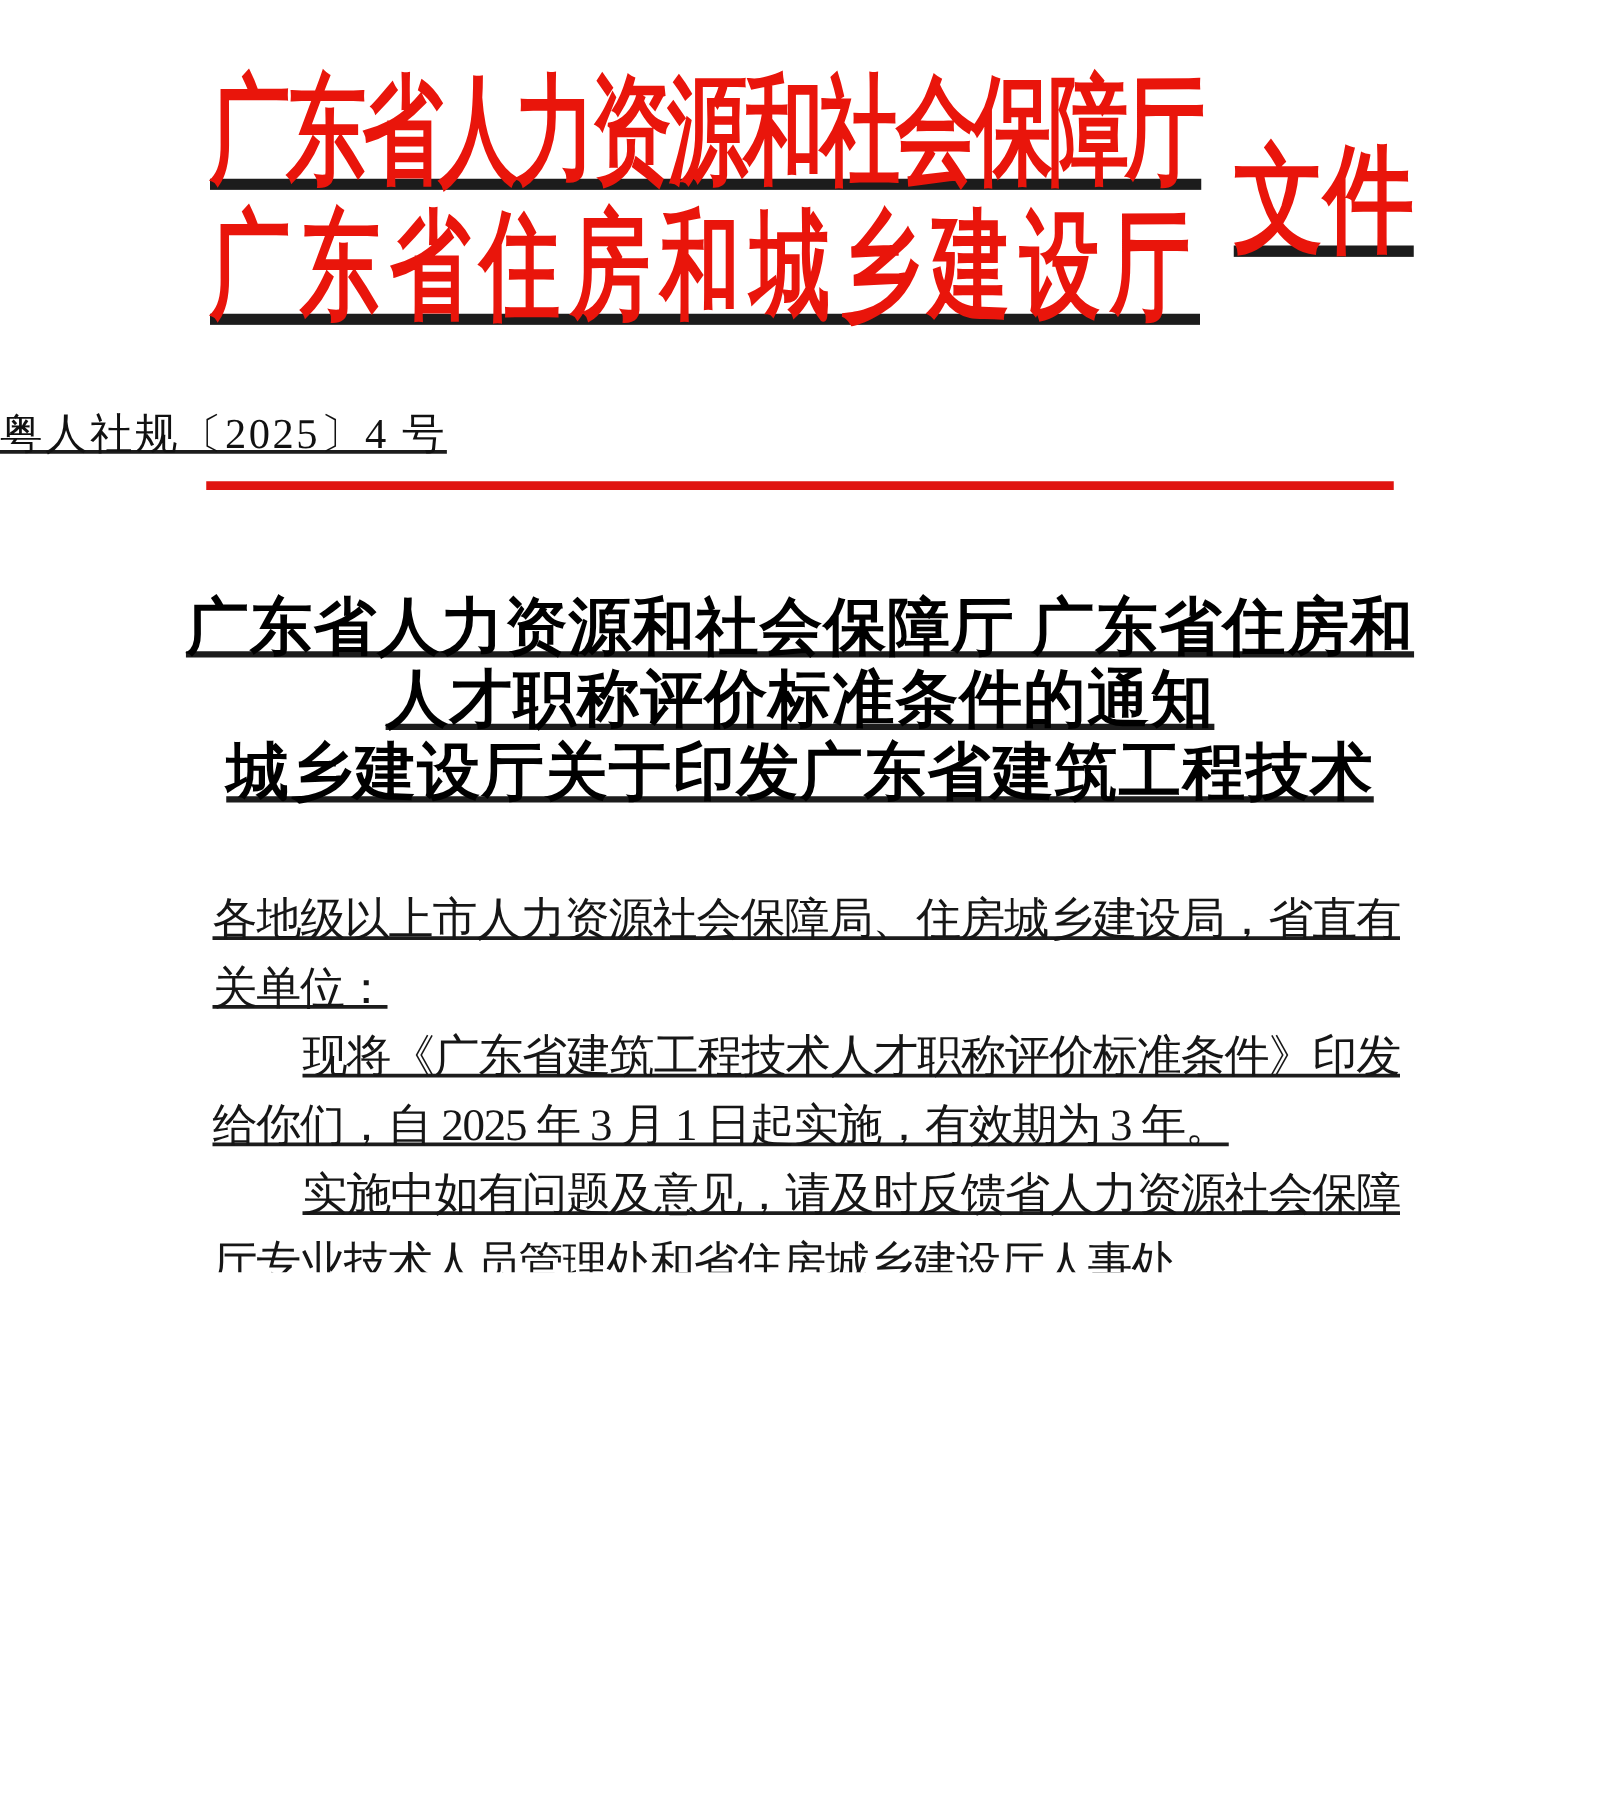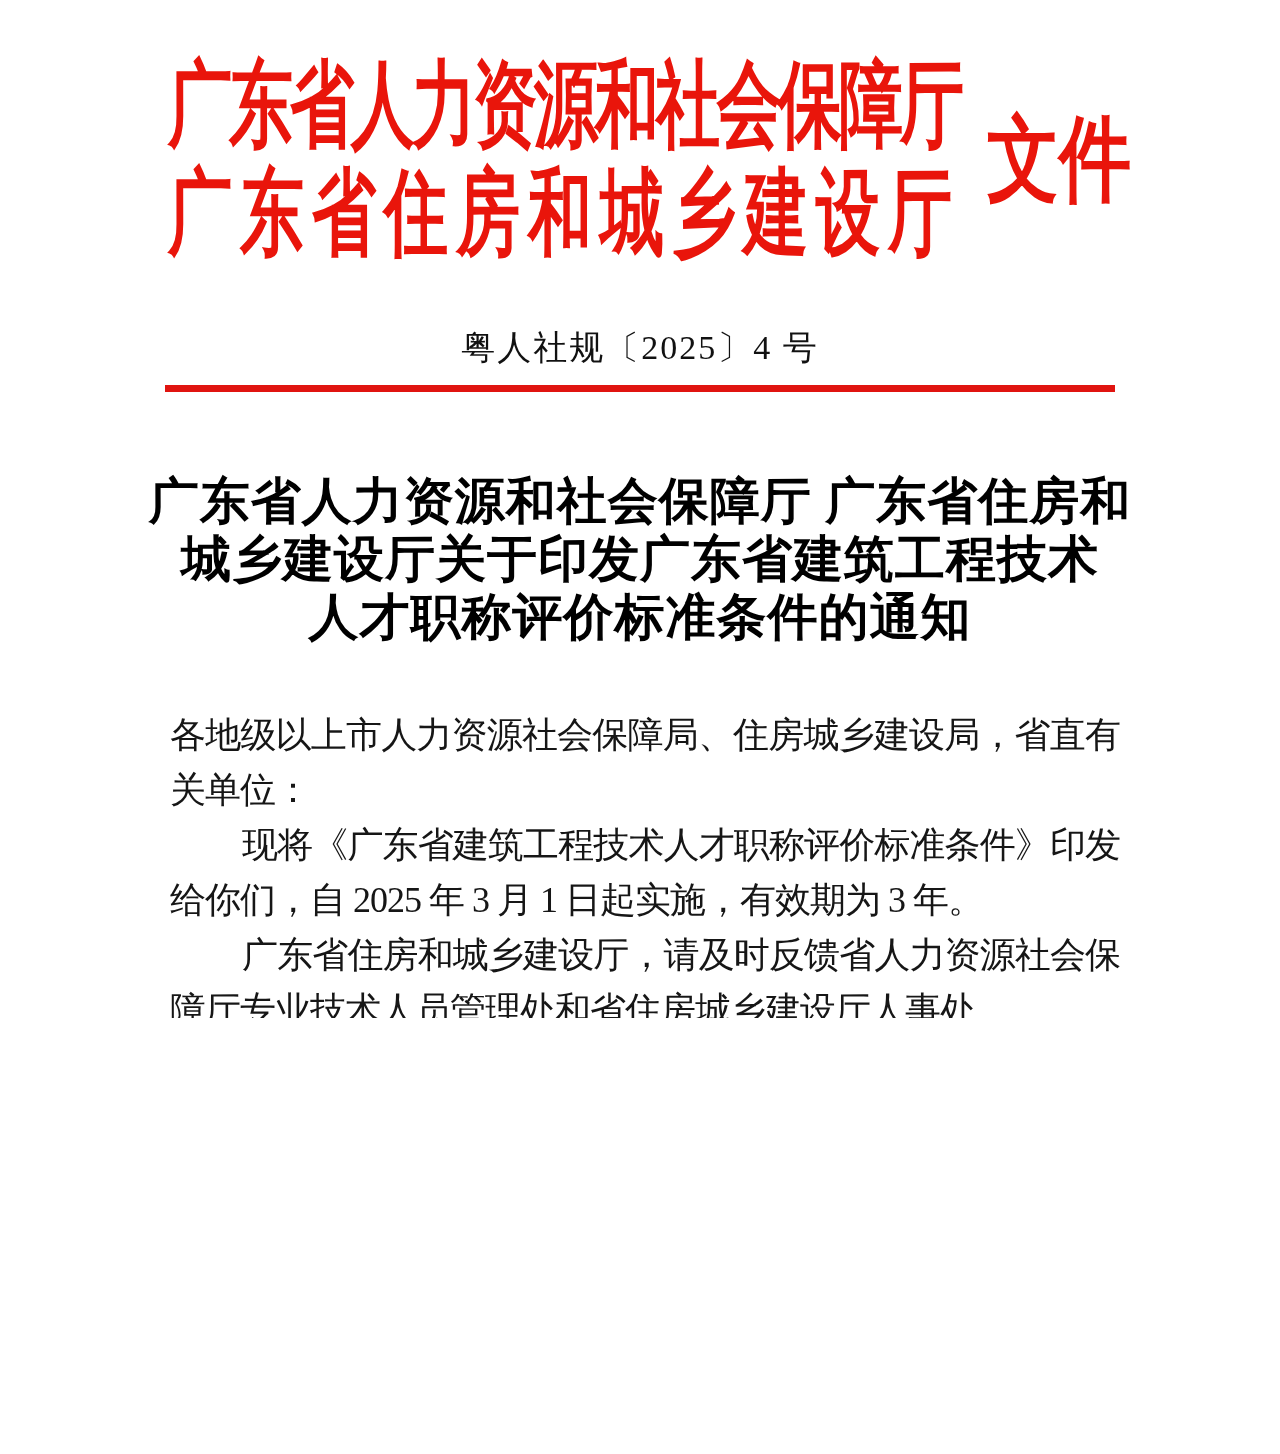--- a/index.html
+++ b/index.html
@@ -8,20 +8,21 @@
     font-family: "Liberation Serif", "DejaVu Serif", serif;
     color: #1c1c1c;
   }
   .page {
     position: relative;
     width: 1280px;
     height: 1018px;
     background: #ffffff;
     overflow: hidden;
     padding-top: 52px;
+    text-decoration: underline;
   }
 
   
   .header-row {
     display: flex;
     align-items: center;
     margin-left: 168px;
     margin-right: 140px;
   }
   .gov-block { flex: 0 0 auto; }
@@ -42,21 +43,21 @@
     font-size: 72px;
     letter-spacing: 0px;
     margin-left: 26px;
     transform: scaleY(1.3);
     white-space: nowrap;
   }
 
   
   .doc-number {
     margin-top: 56px;
-    text-align: center;
+    text-align: left;
     font-size: 34px;
     line-height: 48px;
     color: #111;
     letter-spacing: 2px;
   }
   .red-rule {
     margin: 13px auto 0 auto;
     width: 950px;
     height: 7px;
     background: #e01410;
@@ -128,28 +129,28 @@
     </div>
     <div class="file-label">文件</div>
   </div>
 
   <div class="doc-number">粤人社规〔2025〕4 号</div>
 
   <div class="red-rule"></div>
 
   <div class="doc-title">
     <div>广东省人力资源和社会保障厅 广东省住房和</div>
+    <div>人才职称评价标准条件的通知</div>
     <div>城乡建设厅关于印发广东省建筑工程技术</div>
-    <div>人才职称评价标准条件的通知</div>
   </div>
 
   <div class="body-block">
     <p>各地级以上市人力资源社会保障局、住房城乡建设局，省直有关单位：</p>
     <p class="para-indent">现将《广东省建筑工程技术人才职称评价标准条件》印发给你们，自 2025 年 3 月 1 日起实施，有效期为 3 年。</p>
-    <p class="para-indent">广东省住房和城乡建设厅，请及时反馈省人力资源社会保障厅专业技术人员管理处和省住房城乡建设厅人事处。</p>
+    <p class="para-indent">实施中如有问题及意见，请及时反馈省人力资源社会保障厅专业技术人员管理处和省住房城乡建设厅人事处。</p>
   </div>
 
   <div class="sig sig-left">广东省人力资源和社会保障厅</div>
   <div class="sig sig-right">广东省住房和城乡建设厅</div>
   <div class="sig sig-date">2025 年 2 月 8 日</div>
 
   <svg class="stamp stamp-left" width="280" height="280" viewBox="0 0 280 280">
     <circle class="ring" cx="140" cy="140" r="124"></circle>
     <defs>
       <path id="arc-left" d="M 52 181 A 97 97 0 1 1 228 181" fill="none"></path>

